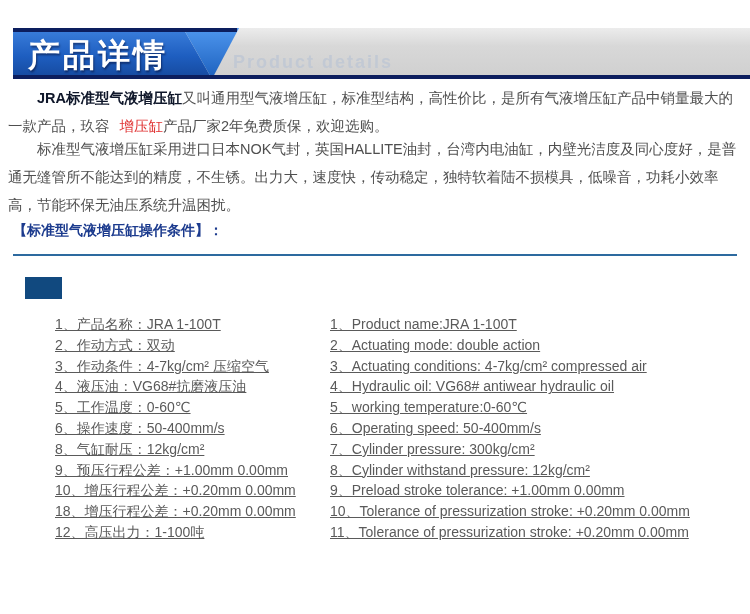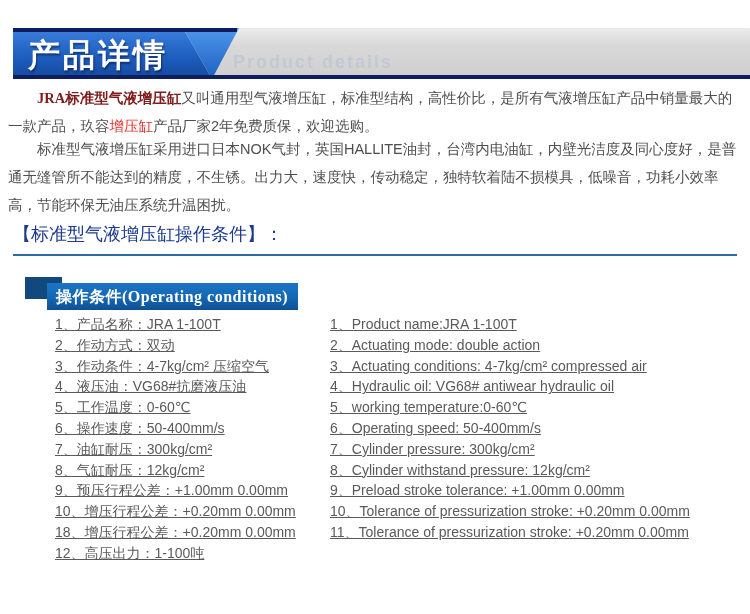--- a/index.html
+++ b/index.html
@@ -19,25 +19,25 @@
     clip-path:polygon(170px 0,226px 0,199px 100%);}
   .banner-strip-top{position:absolute;left:0;top:0;width:224px;height:4px;background:var(--banner-navy,#0c1e5e);}
   .banner-strip-bottom{position:absolute;left:0;bottom:0;width:100%;height:4px;background:var(--banner-navy,#0c1e5e);}
   .banner-title-zh{position:absolute;left:15px;top:6px;color:#fff;font-size:32px;font-weight:bold;letter-spacing:3px;text-shadow:1px 2px 2px rgba(0,0,30,.45);}
   .banner-title-en{position:absolute;left:220px;bottom:6px;color:var(--banner-en-text,#c2c9d4);font-size:18px;font-weight:bold;letter-spacing:2px;}
 
   
   .para{position:absolute;left:8px;width:734px;font-size:14.5px;line-height:28px;color:var(--body-text,#4f4f4f);text-indent:2em;margin:0;}
   .para-1{top:84px;}
   .para-2{top:135px;}
-  .intro-bold{font-weight:bold;color:#7f1d1d;font-family:Liberation Serif, serif;}
-  .red-link{color:var(--link-red,#e03333);cursor:pointer;}
+  .intro-bold{font-weight:bold;color:#0f172a;}
+  .red-link{color:var(--link-red,#e03333);cursor:pointer;margin-left:10px;}
 
   
-  .section-heading{position:absolute;left:13px;top:222px;font-size:18px;font-weight:normal;color:var(--heading-blue,#1c3b8e);margin:0;}
+  .section-heading{position:absolute;left:13px;top:222px;font-size:14px;font-weight:bold;color:var(--heading-blue,#1c3b8e);margin:0;}
   .divider{position:absolute;left:13px;top:254px;width:724px;height:2px;background:var(--divider-blue,#2d6a9f);}
 
   
   .ribbon-back{position:absolute;left:25px;top:277px;width:37px;height:22px;background:var(--ribbon-back-blue,#11497f);}
   .ribbon-bar{position:absolute;left:47px;top:283px;height:27px;line-height:27px;padding:0 10px 0 9px;
     background:linear-gradient(180deg,#1d74c6 0%,var(--ribbon-bar-blue,#1467b2) 55%,#0f4f94 100%);
     color:#fff;font-family:"Liberation Serif","DejaVu Serif",serif;font-weight:bold;font-size:16px;letter-spacing:.5px;white-space:nowrap;}
 
   
   .specs{position:absolute;top:314px;left:0;width:750px;display:flex;}
@@ -61,31 +61,29 @@
   </div>
 
   <p class="para para-1"><span class="intro-bold">JRA标准型气液增压缸</span><span>又叫通用型气液增压缸，标准型结构，高性价比，是所有气液增压缸产品中销量最大的一款产品，玖容</span><span class="red-link">增压缸</span><span>产品厂家2年免费质保，欢迎选购。</span></p>
 
   <p class="para para-2">标准型气液增压缸采用进口日本NOK气封，英国HALLITE油封，台湾内电油缸，内壁光洁度及同心度好，是普通无缝管所不能达到的精度，不生锈。出力大，速度快，传动稳定，独特软着陆不损模具，低噪音，功耗小效率高，节能环保无油压系统升温困扰。</p>
 
   <h3 class="section-heading">【标准型气液增压缸操作条件】：</h3>
   <div class="divider"></div>
 
   <div class="ribbon-back"></div>
-  <div class="ribbon-bar">操作条件(Operating conditions)</div>
 
   <div class="specs">
     <div class="col-zh">
       <div class="spec-item">1、产品名称：JRA 1-100T</div>
       <div class="spec-item">2、作动方式：双动</div>
       <div class="spec-item">3、作动条件：4-7kg/cm² 压缩空气</div>
       <div class="spec-item">4、液压油：VG68#抗磨液压油</div>
       <div class="spec-item">5、工作温度：0-60℃</div>
       <div class="spec-item">6、操作速度：50-400mm/s</div>
-      <div class="spec-item">7、油缸耐压：300kg/cm²</div>
       <div class="spec-item">8、气缸耐压：12kg/cm²</div>
       <div class="spec-item">9、预压行程公差：+1.00mm 0.00mm</div>
       <div class="spec-item">10、增压行程公差：+0.20mm 0.00mm</div>
       <div class="spec-item">18、增压行程公差：+0.20mm 0.00mm</div>
       <div class="spec-item">12、高压出力：1-100吨</div>
     </div>
     <div class="col-en">
       <div class="spec-item">1、Product name:JRA 1-100T</div>
       <div class="spec-item">2、Actuating mode: double action</div>
       <div class="spec-item">3、Actuating conditions: 4-7kg/cm² compressed air</div>

